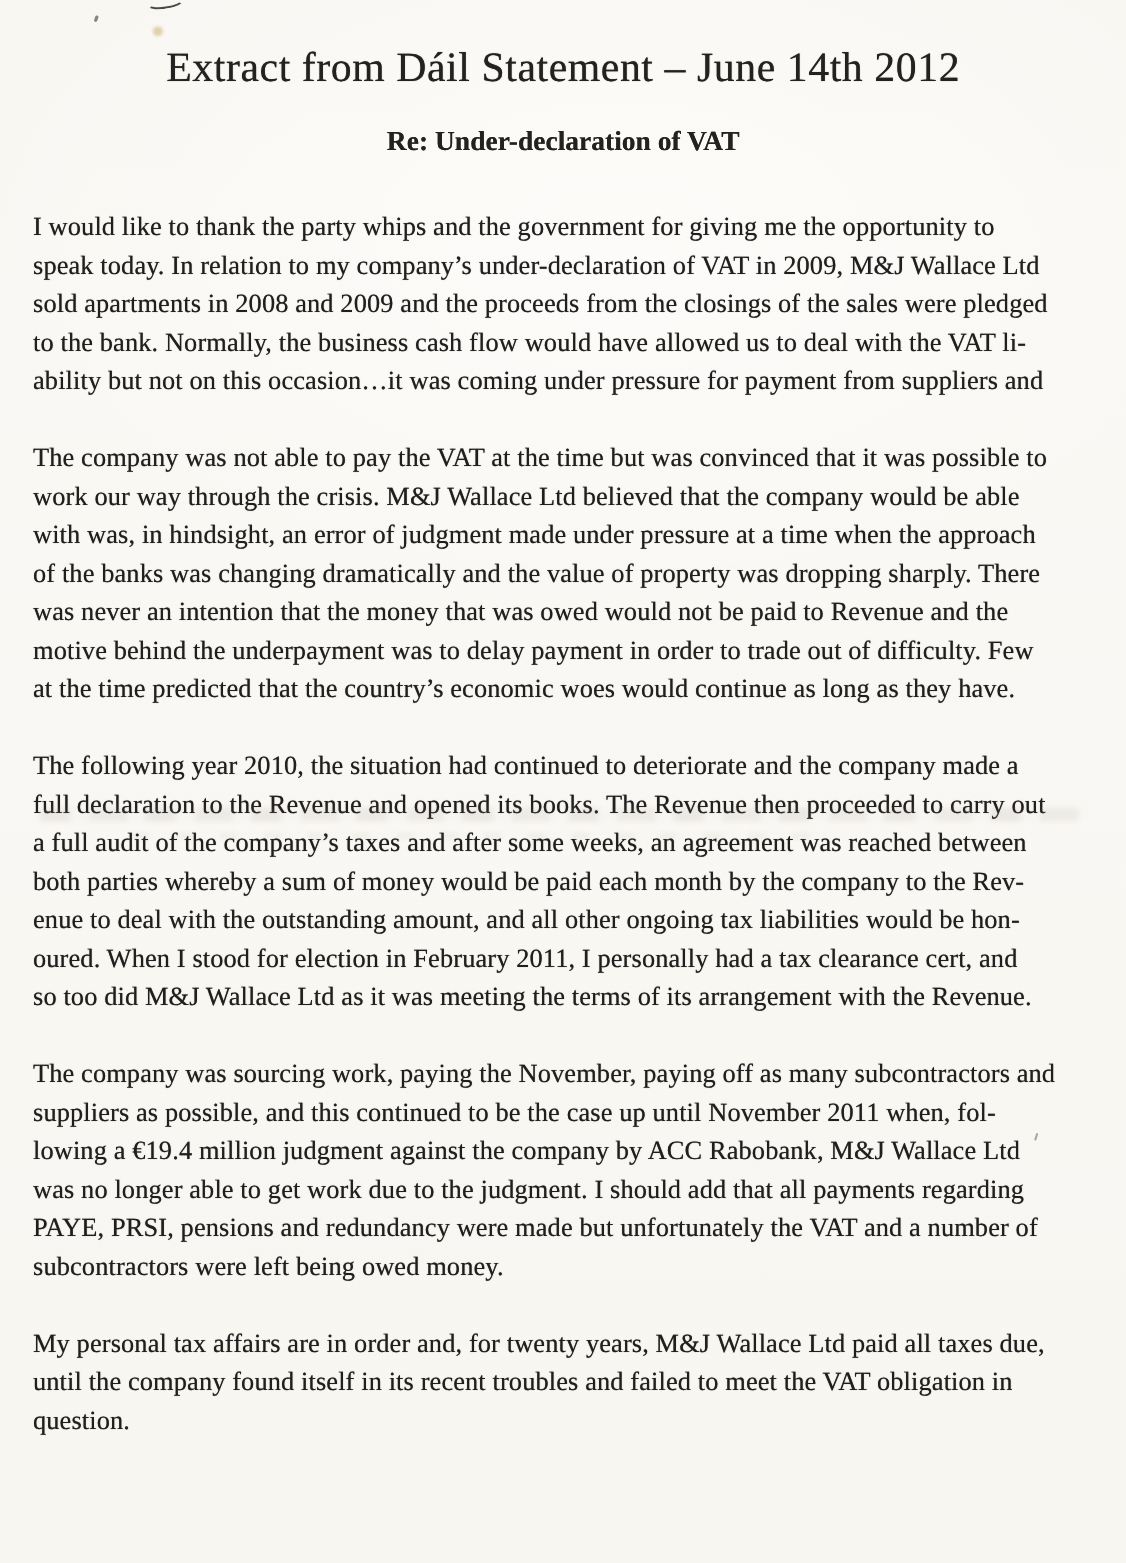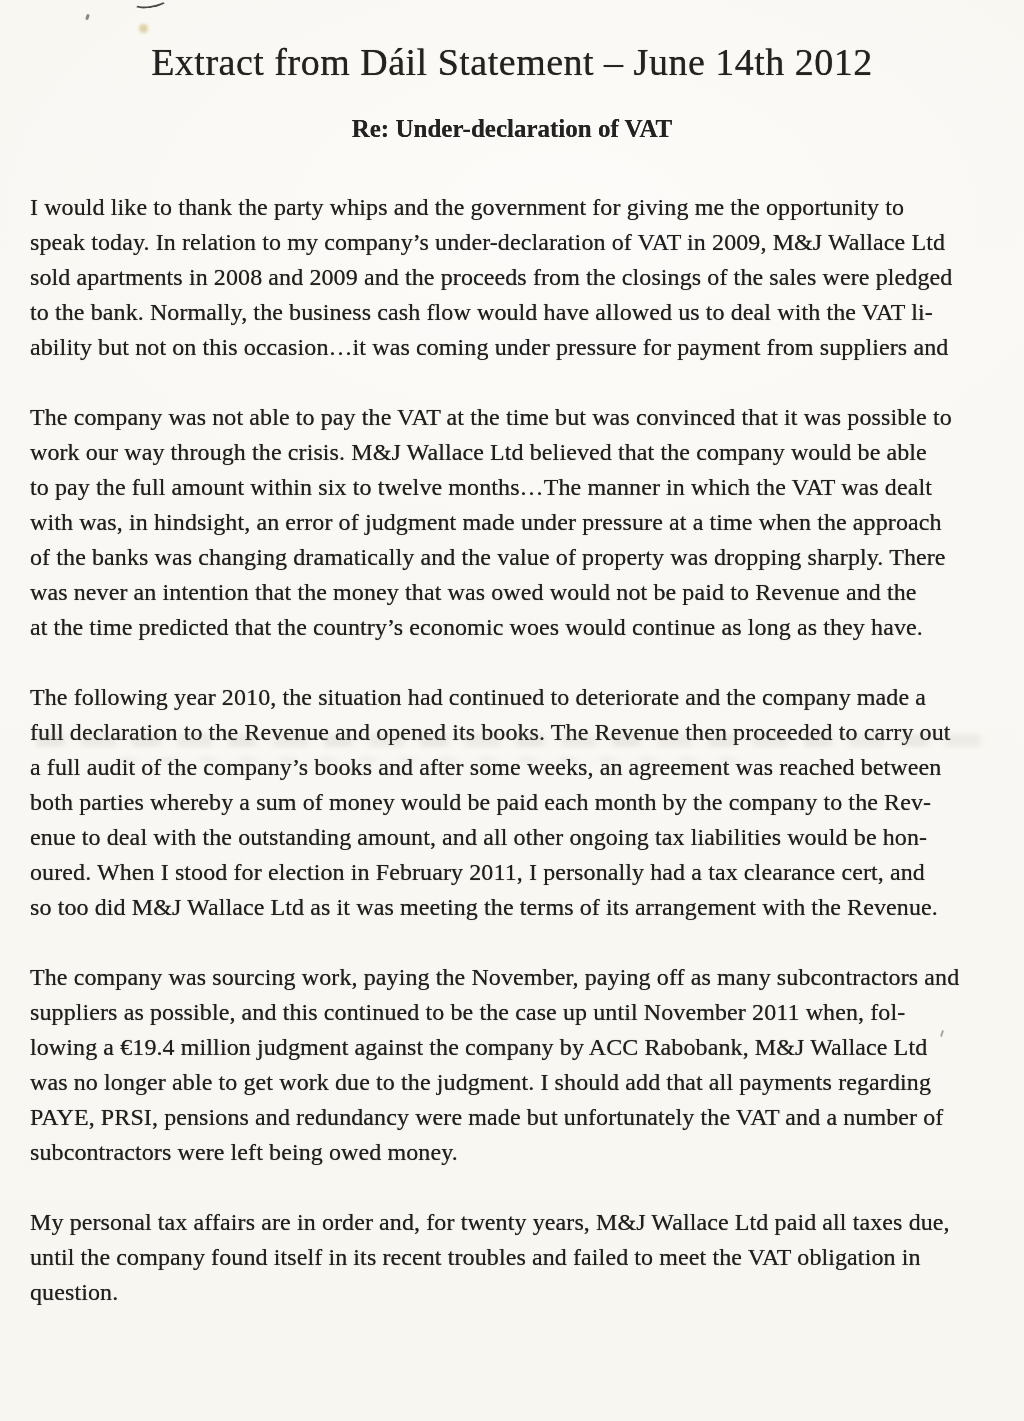--- a/index.html
+++ b/index.html
@@ -138,30 +138,30 @@
     <div class="para">
         <div class="line">I would like to thank the party whips and the government for giving me the opportunity to</div>
         <div class="line">speak today. In relation to my company’s under-declaration of VAT in 2009, M&amp;J Wallace Ltd</div>
         <div class="line">sold apartments in 2008 and 2009 and the proceeds from the closings of the sales were pledged</div>
         <div class="line">to the bank. Normally, the business cash flow would have allowed us to deal with the VAT li-</div>
         <div class="line">ability but not on this occasion…it was coming under pressure for payment from suppliers and</div>
       </div>
     <div class="para">
         <div class="line">The company was not able to pay the VAT at the time but was convinced that it was possible to</div>
         <div class="line">work our way through the crisis. M&amp;J Wallace Ltd believed that the company would be able</div>
-        <div class="line">to pay the full amount within six to twelve months…The manner in which the VAT was dealt</div>
         <div class="line">with was, in hindsight, an error of judgment made under pressure at a time when the approach</div>
         <div class="line">of the banks was changing dramatically and the value of property was dropping sharply. There</div>
         <div class="line">was never an intention that the money that was owed would not be paid to Revenue and the</div>
+        <div class="line">motive behind the underpayment was to delay payment in order to trade out of difficulty. Few</div>
         <div class="line">at the time predicted that the country’s economic woes would continue as long as they have.</div>
       </div>
     <div class="para">
         <div class="line">The following year 2010, the situation had continued to deteriorate and the company made a</div>
         <div class="line">full declaration to the Revenue and opened its books. The Revenue then proceeded to carry out</div>
-        <div class="line">a full audit of the company’s books and after some weeks, an agreement was reached between</div>
+        <div class="line">a full audit of the company’s taxes and after some weeks, an agreement was reached between</div>
         <div class="line">both parties whereby a sum of money would be paid each month by the company to the Rev-</div>
         <div class="line">enue to deal with the outstanding amount, and all other ongoing tax liabilities would be hon-</div>
         <div class="line">oured. When I stood for election in February 2011, I personally had a tax clearance cert, and</div>
         <div class="line">so too did M&amp;J Wallace Ltd as it was meeting the terms of its arrangement with the Revenue.</div>
       </div>
     <div class="para">
         <div class="line">The company was sourcing work, paying the November, paying off as many subcontractors and</div>
         <div class="line">suppliers as possible, and this continued to be the case up until November 2011 when, fol-</div>
         <div class="line">lowing a €19.4 million judgment against the company by ACC Rabobank, M&amp;J Wallace Ltd</div>
         <div class="line">was no longer able to get work due to the judgment. I should add that all payments regarding</div>

